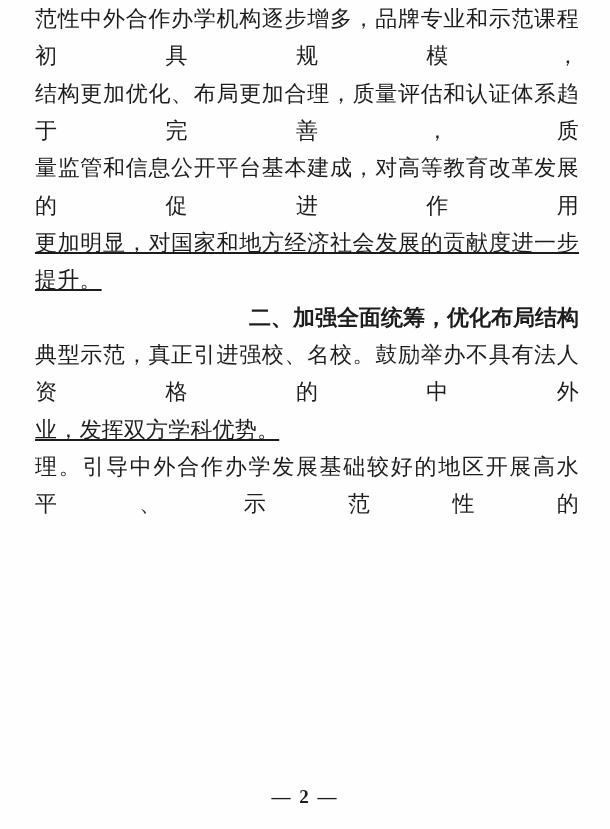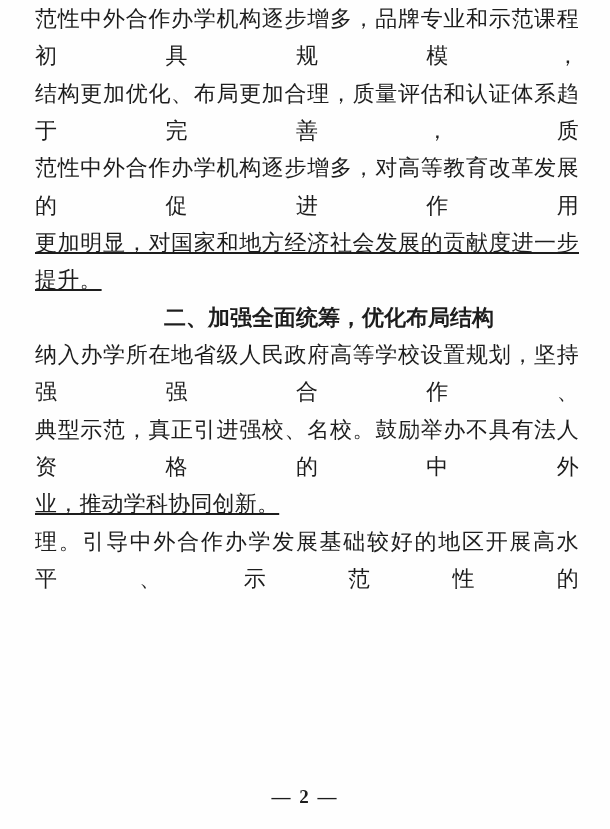--- a/index.html
+++ b/index.html
@@ -45,21 +45,21 @@
   }
   .line.indent {
     text-indent: 2em;
   }
   .heading {
     font-size: 22px;
     line-height: 37.35px;
     color: var(--ink);
     font-weight: bold;
     text-indent: 2em;
-    text-align: center;
+    text-align: right;
     margin: 0;
   }
   .footer {
     position: absolute;
     left: 0;
     right: 0;
     top: 786px;
     text-align: center;
     font-size: 19px;
     font-weight: bold;
@@ -68,27 +68,26 @@
   }
 </style>
 </head>
 <body>
 
 <div class="doc-page">
   <div class="textblock">
 
     <div class="line">范性中外合作办学机构逐步增多，品牌专业和示范课程初具规模，</div>
     <div class="line">结构更加优化、布局更加合理，质量评估和认证体系趋于完善，质</div>
-    <div class="line">范性中外合作办学机构逐步增多，对高等教育改革发展的促进作用</div>
+    <div class="line">量监管和信息公开平台基本建成，对高等教育改革发展的促进作用</div>
     <div class="line para-end">更加明显，对国家和地方经济社会发展的贡献度进一步提升。</div>
 
     <h2 class="heading">二、加强全面统筹，优化布局结构</h2>
 
-    <div class="line">纳入办学所在地省级人民政府高等学校设置规划，坚持强强合作、</div>
     <div class="line">典型示范，真正引进强校、名校。鼓励举办不具有法人资格的中外</div>
-    <div class="line para-end">业，推动学科协同创新。</div>
+    <div class="line para-end">业，发挥双方学科优势。</div>
 
     <div class="line">理。引导中外合作办学发展基础较好的地区开展高水平、示范性的</div>
 
   </div>
 
   <div class="footer">— 2 —</div>
 </div>
 
 </body></html>

